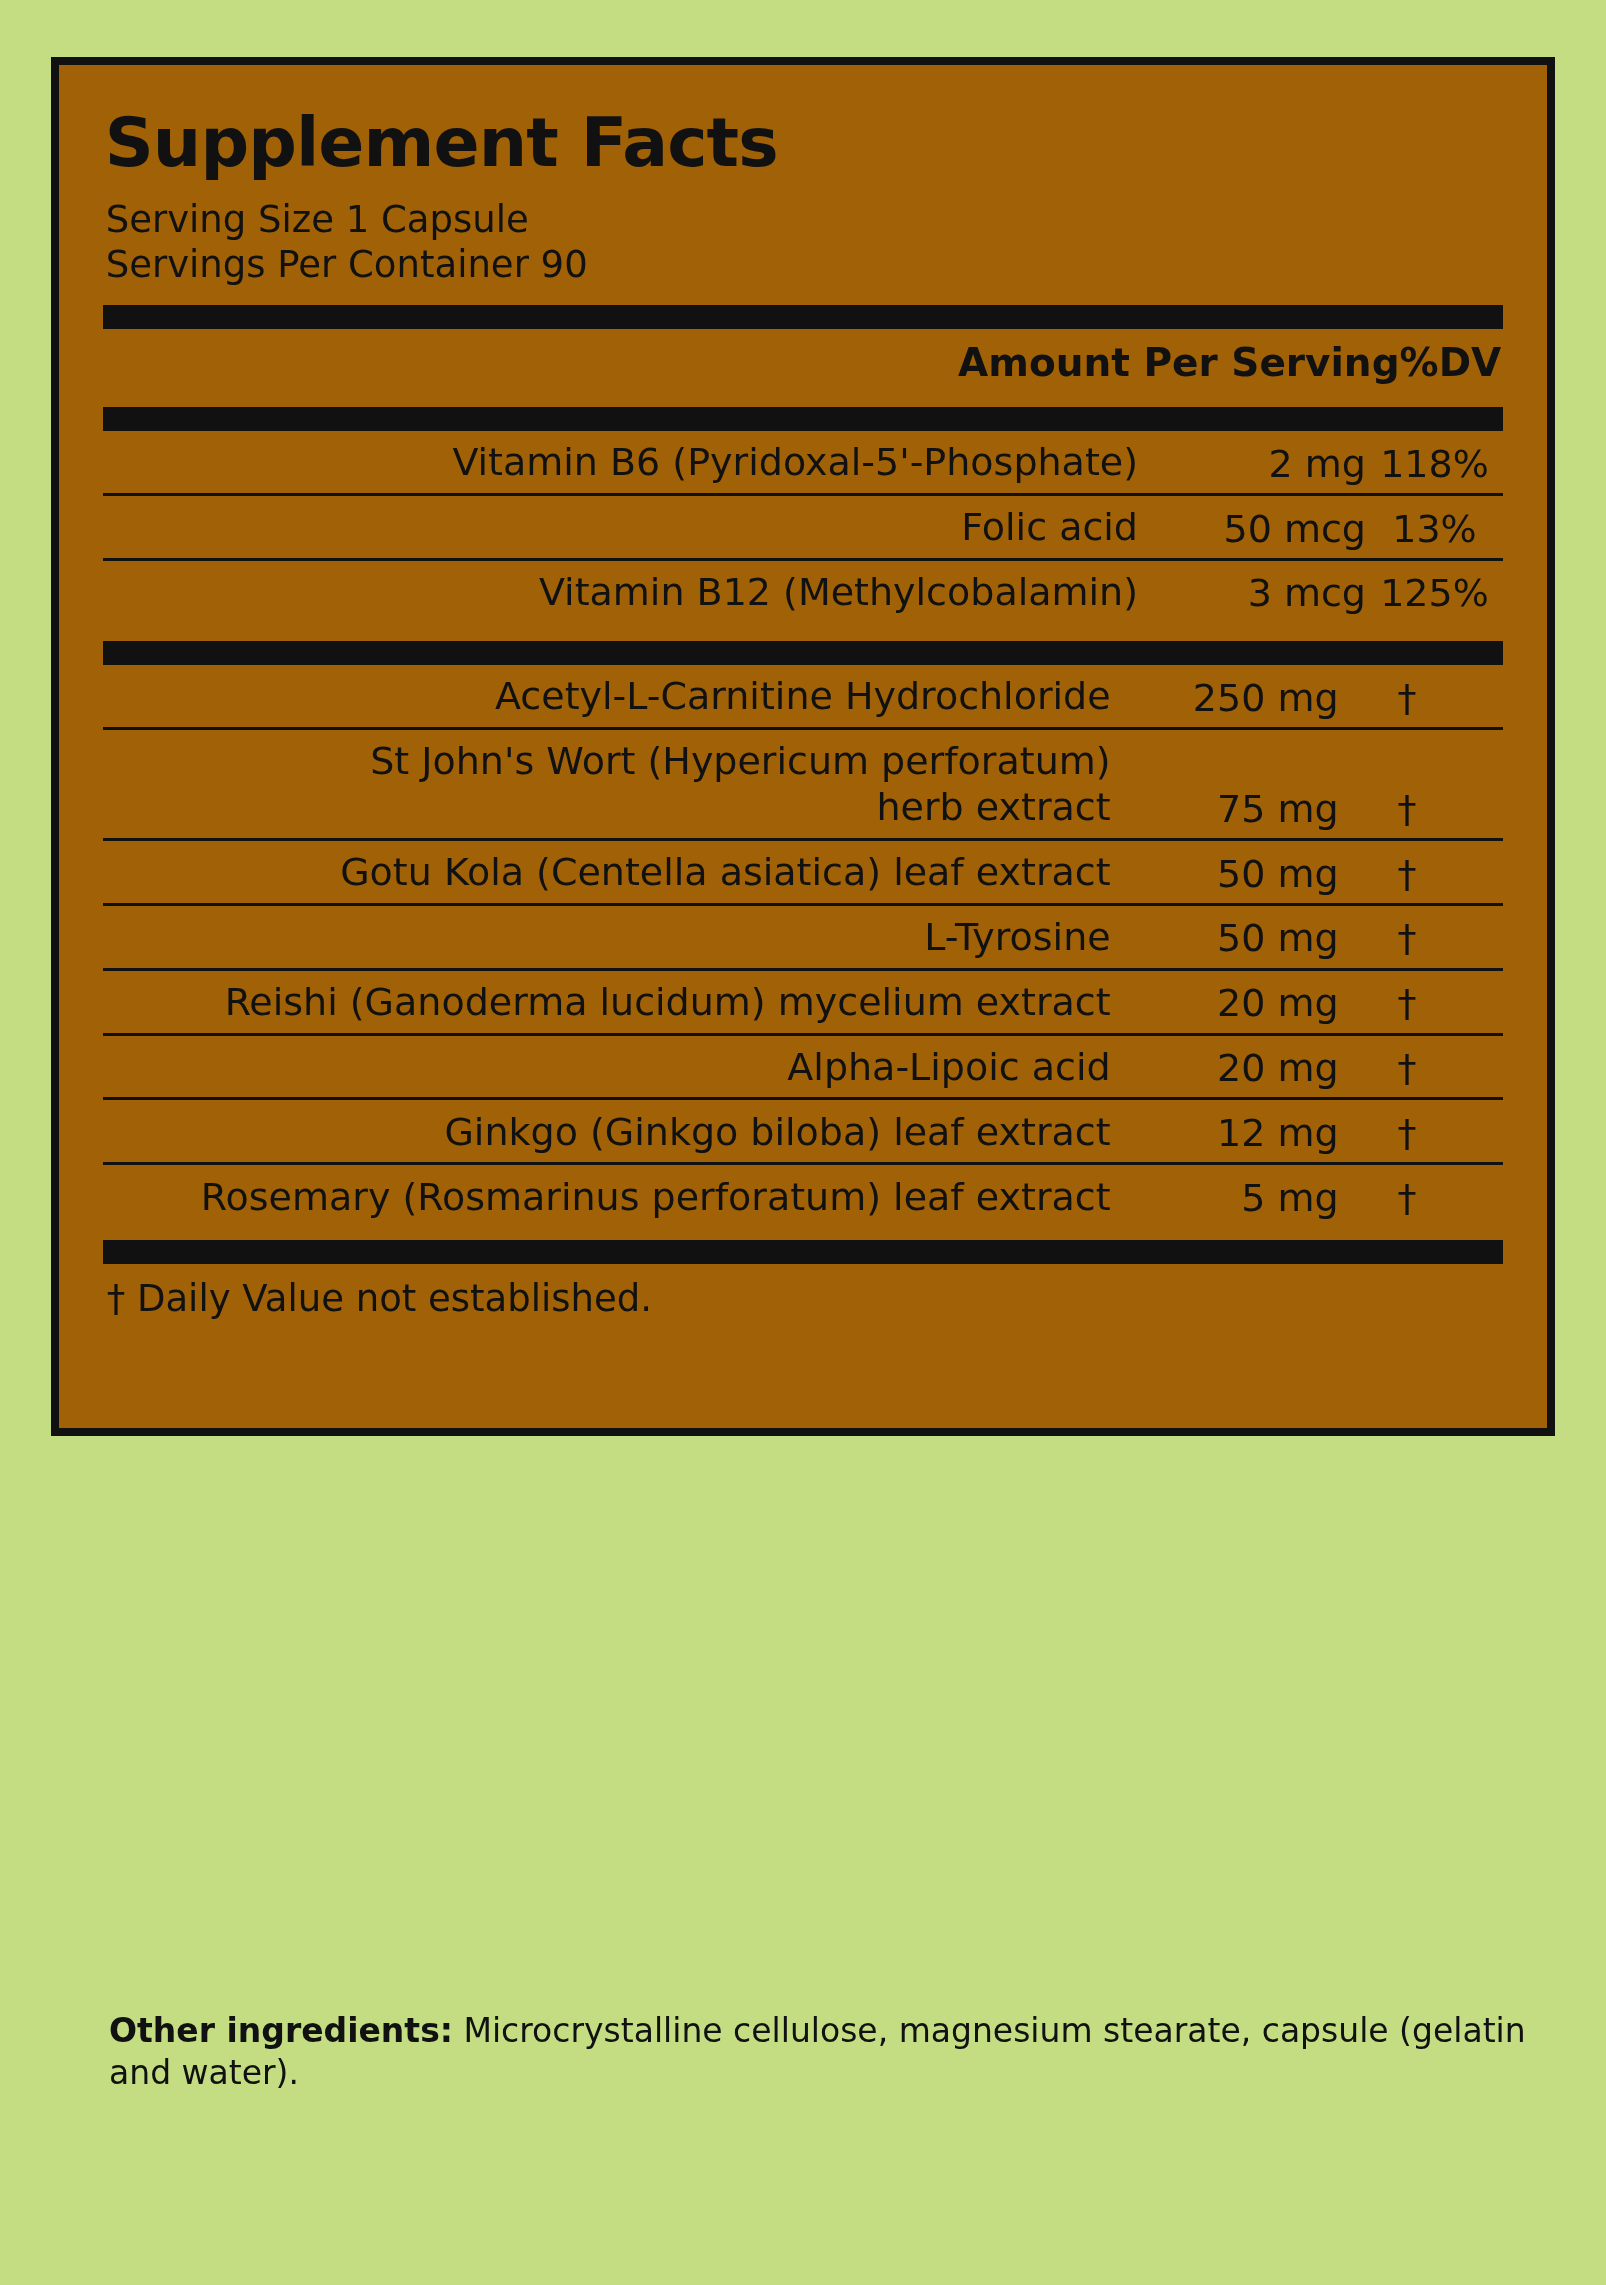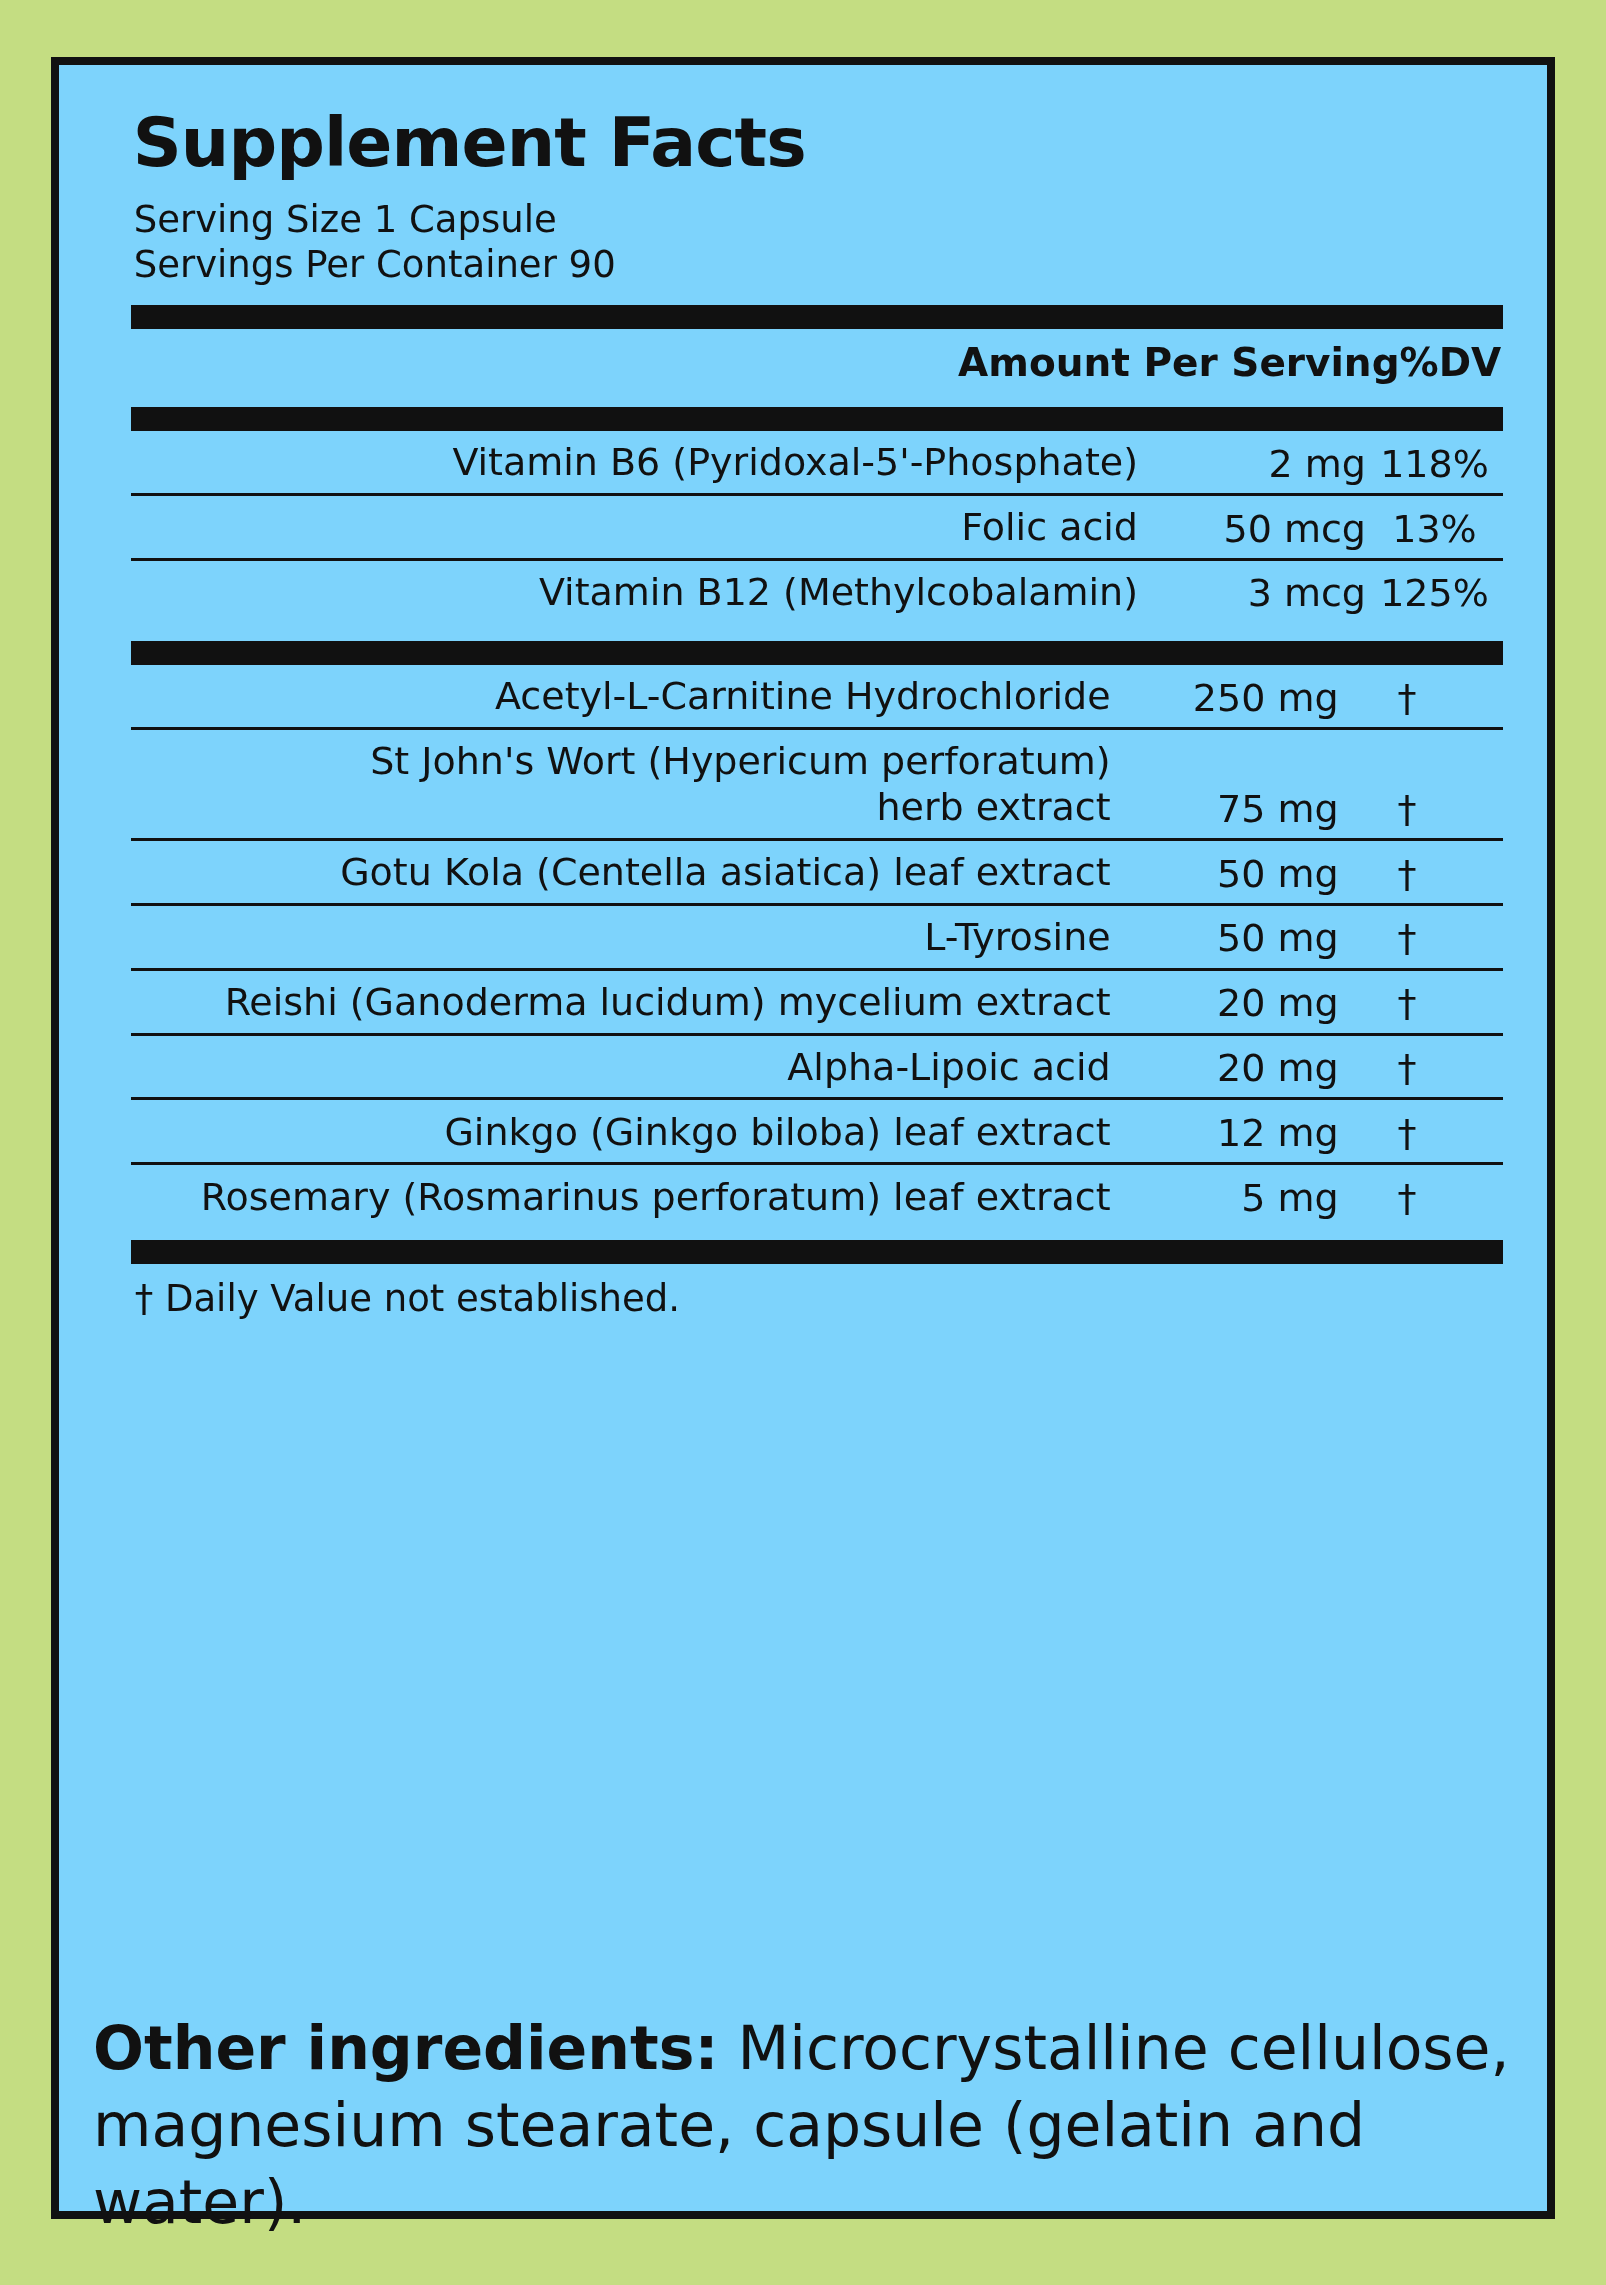--- a/index.html
+++ b/index.html
@@ -18,25 +18,24 @@
     position: relative;
     width: 1606px;
     height: 2285px;
     box-sizing: border-box;
   }
   .panel {
     position: absolute;
     left: 51px;
     top: 57px;
     width: 1504px;
-    height: 2162px;
+    height: 1379px;
     box-sizing: border-box;
     border: 8.2px solid #111111;
-    background: #7dd3fc;
-    padding-left: 28px;
+    background: #a16207;
   }
   .panel-inner {
     padding: 27.4px 44px 0 44px;
   }
   .sf-title {
     font-family: "DejaVu Sans", sans-serif;
     font-weight: bold;
     font-size: 68px;
     line-height: 1.0;
     letter-spacing: -0.9px;
@@ -97,24 +96,24 @@
   td.dv.dagger {
     text-align: center;
     padding-right: 27.4px;
   }
   .footnote {
     font-size: 37px;
     padding: 12.8px 0 0 3.7px;
   }
   .other {
     position: absolute;
-    left: 35px;
+    left: 51px;
     top: 2010px;
     width: 1517px;
-    font-size: 60px;
+    font-size: 33px;
     line-height: 1.28;
     padding: 0 37px 0 58px;
     box-sizing: border-box;
   }
   .other b {
     font-weight: bold;
   }
 </style>
 </head>
 <body>

